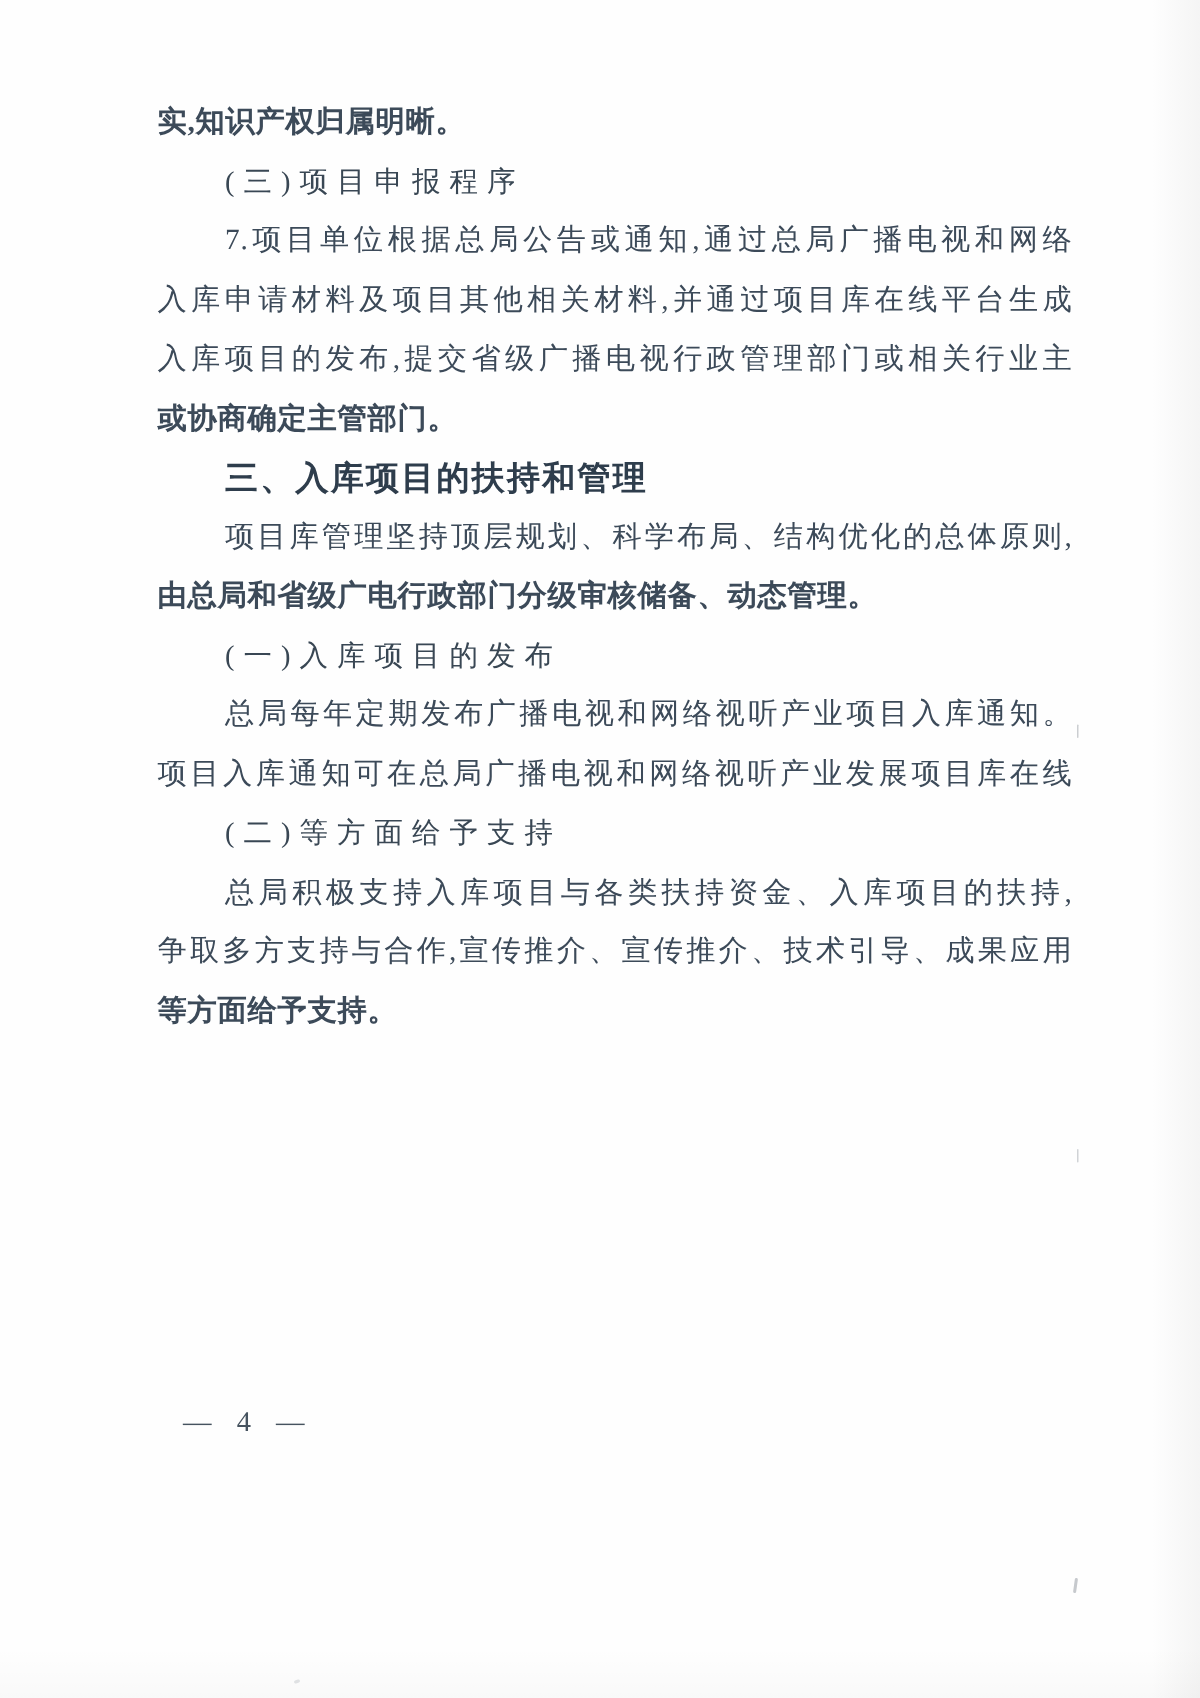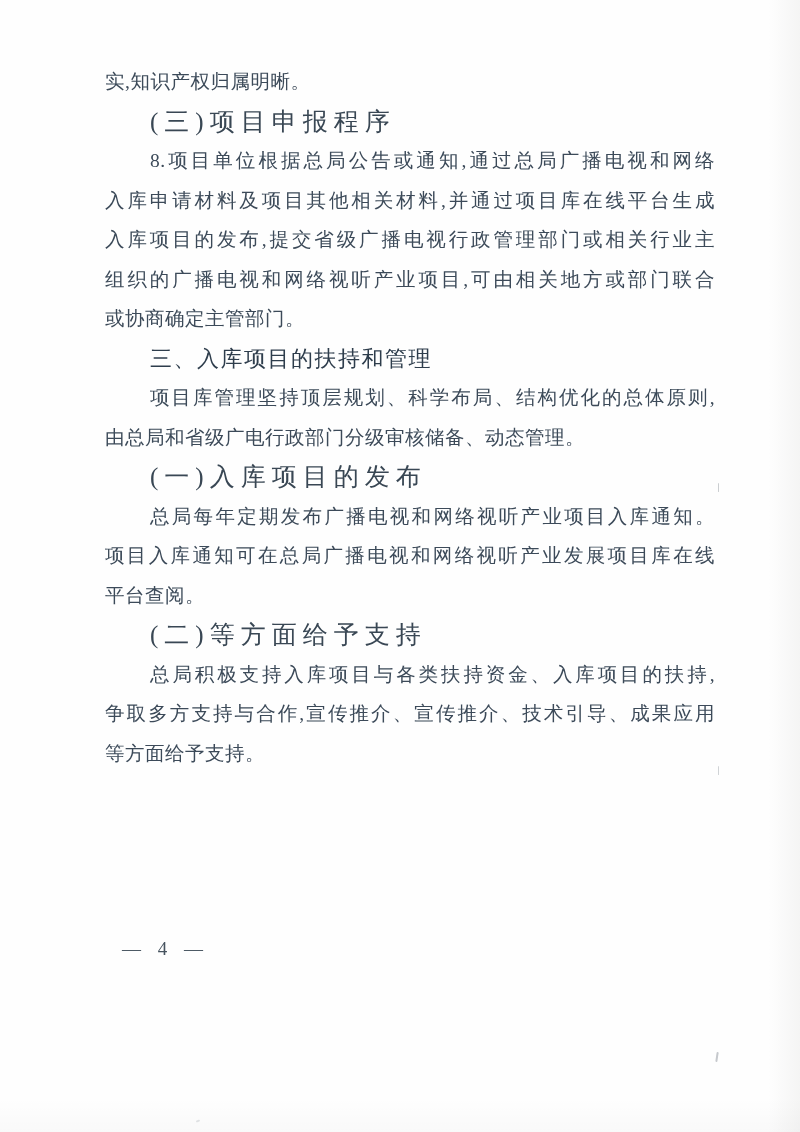--- a/index.html
+++ b/index.html
@@ -33,36 +33,37 @@
     height: 39.5px;
     line-height: 39.5px;
     text-align: justify;
     text-align-last: justify;
     text-justify: inter-character;
     white-space: nowrap;
   }
   .line.last {
     text-align: center;
     text-align-last: left;
+    font-weight: bold;
   }
   .indent { padding-left: 45px; }
   .subhead {
     text-align: center;
     text-align-last: left;
     padding-left: 45px;
-    font-size: 25px;
+    font-size: 19px;
     letter-spacing: 6px;
     color: #394754;
   }
   .heading {
     text-align: left;
     text-align-last: left;
     padding-left: 45px;
     font-family: "Liberation Sans", "DejaVu Sans", sans-serif;
-    font-weight: normal;
+    font-weight: bold;
     font-size: 22px;
     letter-spacing: 1.5px;
     color: #2e3d4c;
   }
   .pagenum {
     position: absolute;
     left: 122px;
     top: 936px;
     height: 26px;
     line-height: 26px;
@@ -82,32 +83,30 @@
   #art4 { left: 196px; top: 1120px; width: 4px; height: 2px; opacity: 0.25; transform: rotate(-20deg); }
 </style>
 </head>
 <body>
 
 <div class="sheet">
 
   <div class="textblock">
     <div class="line last">实,知识产权归属明晰。</div>
     <div class="line subhead">(三)项目申报程序</div>
-    <div class="line indent">8.项目单位根据总局公告或通知,通过总局广播电视和网络</div>
+    <div class="line indent">7.项目单位根据总局公告或通知,通过总局广播电视和网络</div>
     <div class="line">入库申请材料及项目其他相关材料,并通过项目库在线平台生成</div>
     <div class="line">入库项目的发布,提交省级广播电视行政管理部门或相关行业主</div>
-    <div class="line">组织的广播电视和网络视听产业项目,可由相关地方或部门联合</div>
     <div class="line last">或协商确定主管部门。</div>
     <div class="line heading">三、入库项目的扶持和管理</div>
     <div class="line indent">项目库管理坚持顶层规划、科学布局、结构优化的总体原则,</div>
     <div class="line last">由总局和省级广电行政部门分级审核储备、动态管理。</div>
     <div class="line subhead">(一)入库项目的发布</div>
     <div class="line indent">总局每年定期发布广播电视和网络视听产业项目入库通知。</div>
     <div class="line">项目入库通知可在总局广播电视和网络视听产业发展项目库在线</div>
-    <div class="line last">平台查阅。</div>
     <div class="line subhead">(二)等方面给予支持</div>
     <div class="line indent">总局积极支持入库项目与各类扶持资金、入库项目的扶持,</div>
     <div class="line">争取多方支持与合作,宣传推介、宣传推介、技术引导、成果应用</div>
     <div class="line last">等方面给予支持。</div>
   </div>
 
   <div class="pagenum">— 4 —</div>
 
   <div class="artifact" id="art1"></div>
   <div class="artifact" id="art2"></div>

